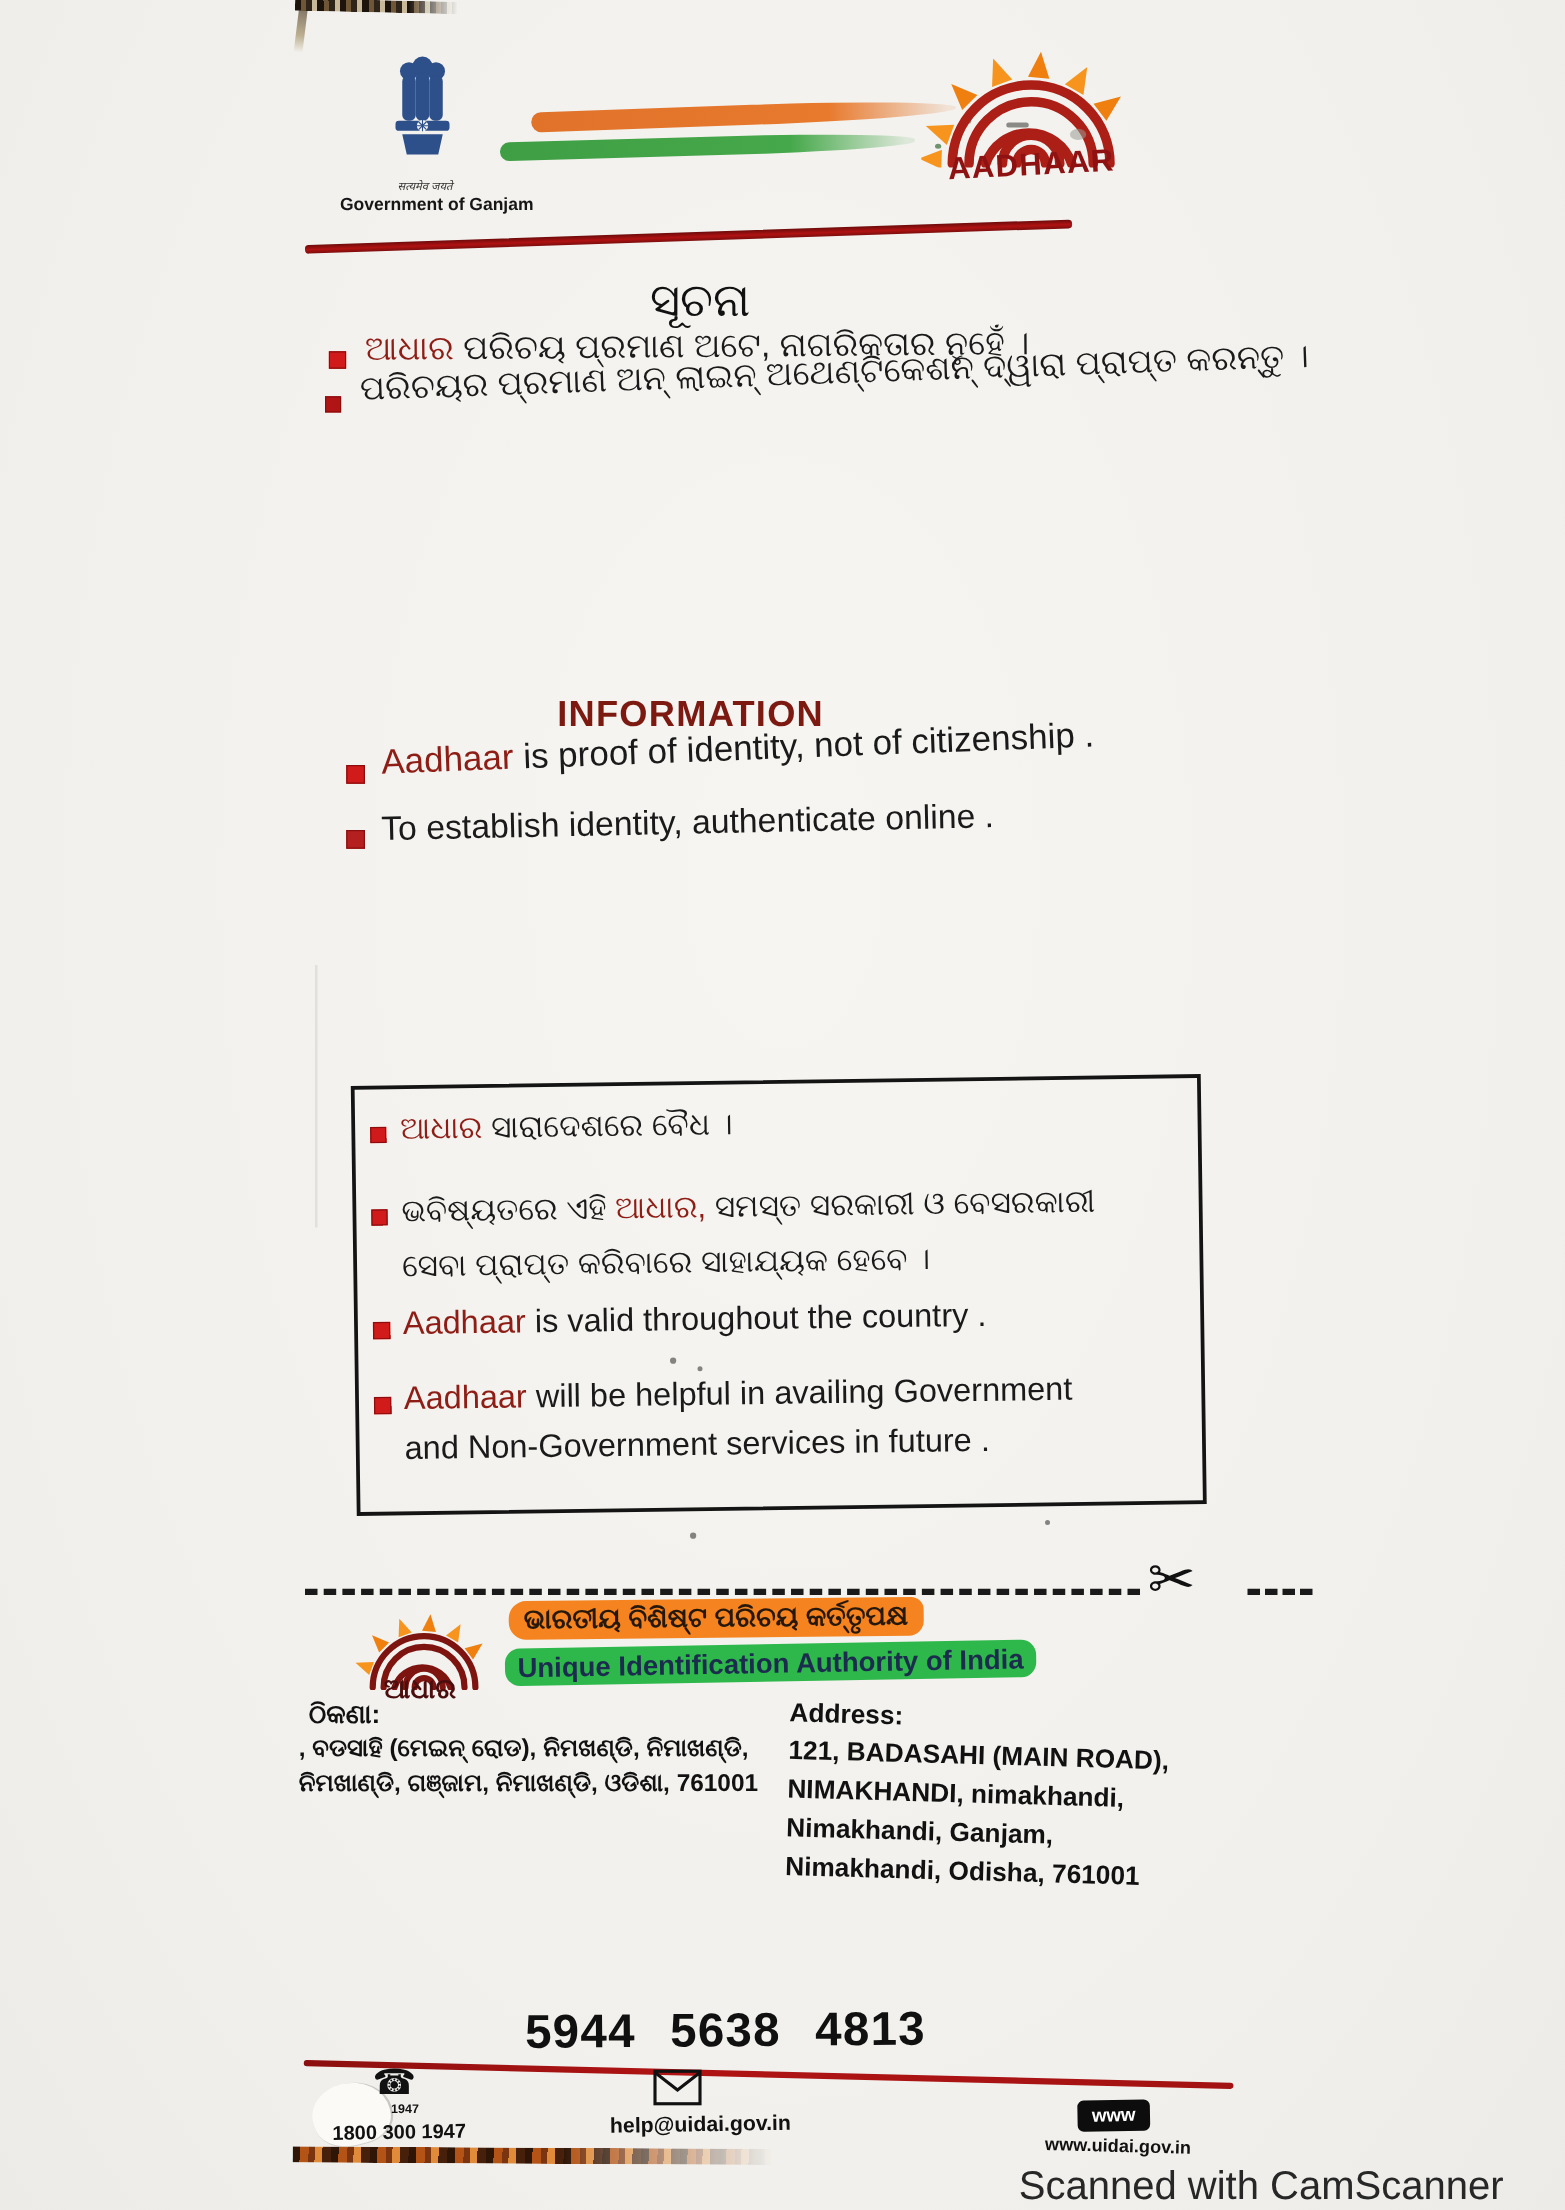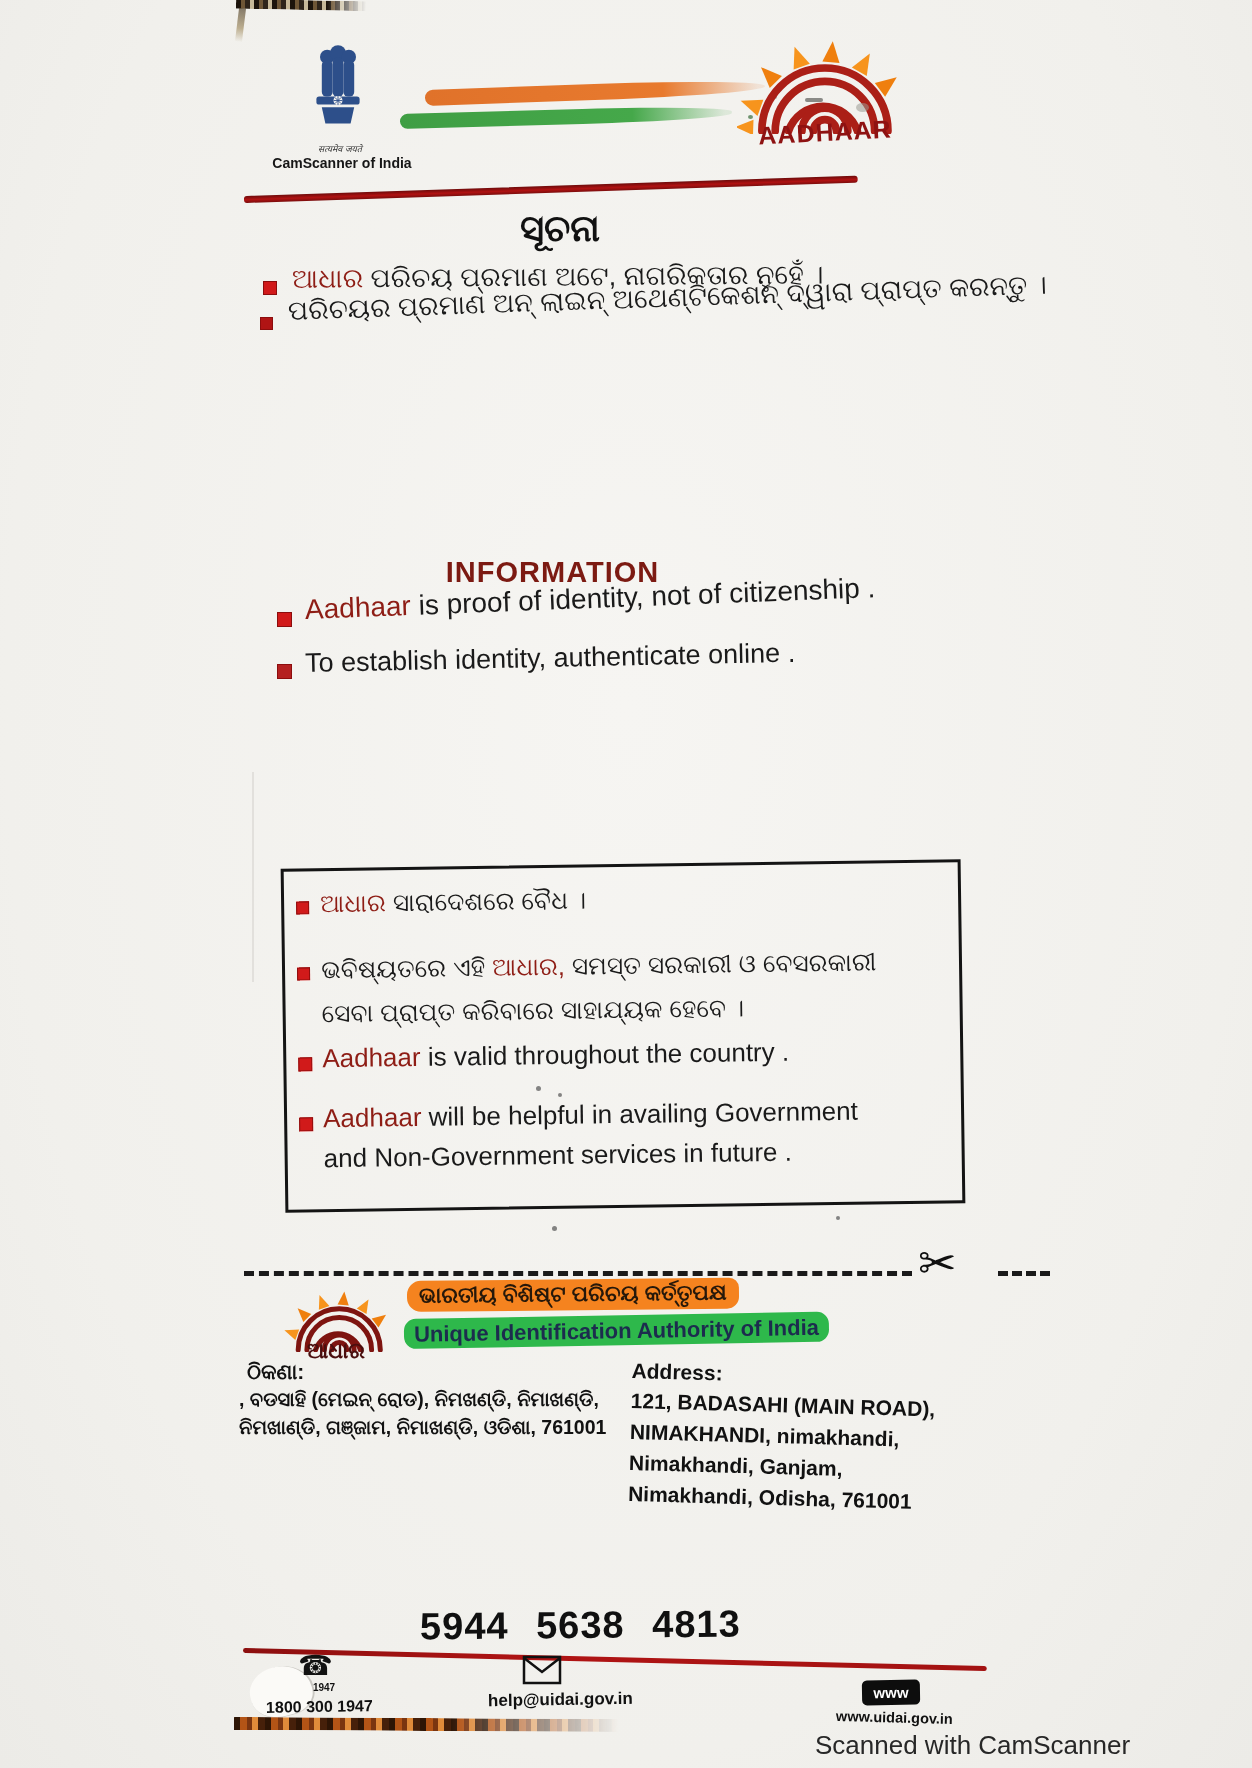--- a/index.html
+++ b/index.html
@@ -48,21 +48,21 @@
       <circle cx="30" cy="64.5" r="5" fill="#f4f3f0"></circle>
       <g stroke="#2d4f8a" stroke-width="1">
         <line x1="30" y1="59.5" x2="30" y2="69.5"></line>
           <line x1="25" y1="64.5" x2="35" y2="64.5"></line>
         <line x1="26.5" y1="61" x2="33.5" y2="68"></line>
           <line x1="33.5" y1="61" x2="26.5" y2="68"></line>
       </g>
     </svg>
   </div>
   <div class="abs center nowrap" style="left:300px;top:142px;width:80px;font-size:9px;color:#333;font-style:italic;">सत्यमेव जयते</div>
-  <div class="abs center bold nowrap" style="left:272px;top:155px;width:140px;font-size:14px;color:#161616;">CamScanner of India</div>
+  <div class="abs center bold nowrap" style="left:272px;top:155px;width:140px;font-size:14px;color:#161616;">Government of Ganjam</div>
 
   <div class="abs" style="left:425px;top:90px;width:340px;height:16px;border-radius:10px 60% 60% 10px;transform:rotate(-2deg);transform-origin:left center;
               background:linear-gradient(90deg,#e0722a 0%,#e87a2e 70%,rgba(224,114,42,.12) 98%);"></div>
   <div class="abs" style="left:400px;top:114px;width:332px;height:15px;border-radius:10px 60% 60% 10px;transform:rotate(-1.6deg);transform-origin:left center;
               background:linear-gradient(90deg,#3f9e44 0%,#45a84a 70%,rgba(63,158,68,.12) 98%);"></div>
   <div class="dot" style="left:748px;top:115px;width:5px;height:4px;background:#4d7a4f;"></div>
   <div class="dot" style="left:764px;top:111px;width:4px;height:4px;background:#667;"></div>
   <div class="dot" style="left:772px;top:95px;width:5px;height:4px;background:#888;"></div>
   <div class="abs" style="left:805px;top:98px;width:18px;height:4px;background:#8a8a86;border-radius:2px;"></div>
 
@@ -84,21 +84,21 @@
         <path d="M68 112 A24 24 0 0 1 116 112"></path>
         <path d="M80 112 A12 12 0 0 1 104 112"></path>
       </g>
     </svg>
   </div>
   <div class="abs center bold nowrap" style="left:740px;top:118px;width:170px;font-size:25px;letter-spacing:1px;color:#8e1212;transform:rotate(-3deg);">AADHAAR</div>
   <div class="dot" style="left:856px;top:103px;width:13px;height:9px;background:#9a9a94;opacity:.55;"></div>
 
   <div class="abs rule-red" style="left:244px;top:196px;width:614px;height:7px;transform:rotate(-1.9deg);transform-origin:left center;"></div>
 
-  <div class="abs center nowrap" style="left:470px;top:208px;width:180px;font-size:37px;color:#111;font-weight:bold;">ସୂଚନା</div>
+  <div class="abs center nowrap" style="left:470px;top:220px;width:180px;font-size:37px;color:#111;">ସୂଚନା</div>
 
   <div class="bullet-sq" style="left:263px;top:281px;width:14px;height:14px;"></div>
   <div class="abs nowrap" style="left:292px;top:264px;font-size:27px;transform:rotate(-0.5deg);transform-origin:left center;">
     <span class="maroon">ଆଧାର</span><span class="ink"> ପରିଚୟ ପ୍ରମାଣ ଅଟେ, ନାଗରିକତାର ନୁହେଁ ।</span>
   </div>
 
   <div class="bullet-sq" style="left:260px;top:317px;width:13px;height:13px;background:#b01414;"></div>
   <div class="abs nowrap ink" style="left:288px;top:296px;font-size:27px;transform:rotate(-2deg);transform-origin:left center;">ପରିଚୟର ପ୍ରମାଣ ଅନ୍ ଲାଇନ୍ ଅଥେଣ୍ଟିକେଶନ୍ ଦ୍ୱାରା ପ୍ରାପ୍ତ କରନ୍ତୁ ।</div>
 
   <div class="abs center nowrap" style="left:445px;top:556px;width:215px;font-size:29px;font-weight:600;letter-spacing:1px;color:#7c1a12;">INFORMATION</div>
@@ -205,15 +205,15 @@
   </div>
   <div class="abs bold nowrap" style="left:488px;top:1690px;font-size:17px;color:#111;transform:rotate(-1deg);">help@uidai.gov.in</div>
 
   <div class="abs center bold" style="left:862px;top:1680px;width:58px;height:25px;background:#0d0d0d;border-radius:5px;color:#fff;font-size:15px;line-height:25px;transform:rotate(-1deg);">www</div>
   <div class="abs bold nowrap" style="left:836px;top:1708px;font-size:14.5px;color:#111;transform:rotate(1.5deg);transform-origin:left center;">www.uidai.gov.in</div>
 
   <div class="abs" style="left:234px;top:1717px;width:392px;height:13px;transform:rotate(0.3deg);transform-origin:left center;
               background:repeating-linear-gradient(92deg,#2e1505 0 6px,#b35416 6px 13px,#7a3510 13px 18px,#e08b3a 18px 24px,#46200a 24px 31px);
               -webkit-mask-image:linear-gradient(90deg,#000 55%,transparent 98%);mask-image:linear-gradient(90deg,#000 55%,transparent 98%);"></div>
 
-  <div class="abs nowrap" style="left:815px;top:1730px;font-size:26px;color:#272727;">Scanned with CamScanner</div>
+  <div class="abs nowrap" style="left:815px;top:1730px;font-size:32px;color:#272727;">Scanned with CamScanner</div>
 
 </div>
 
 </body></html>

